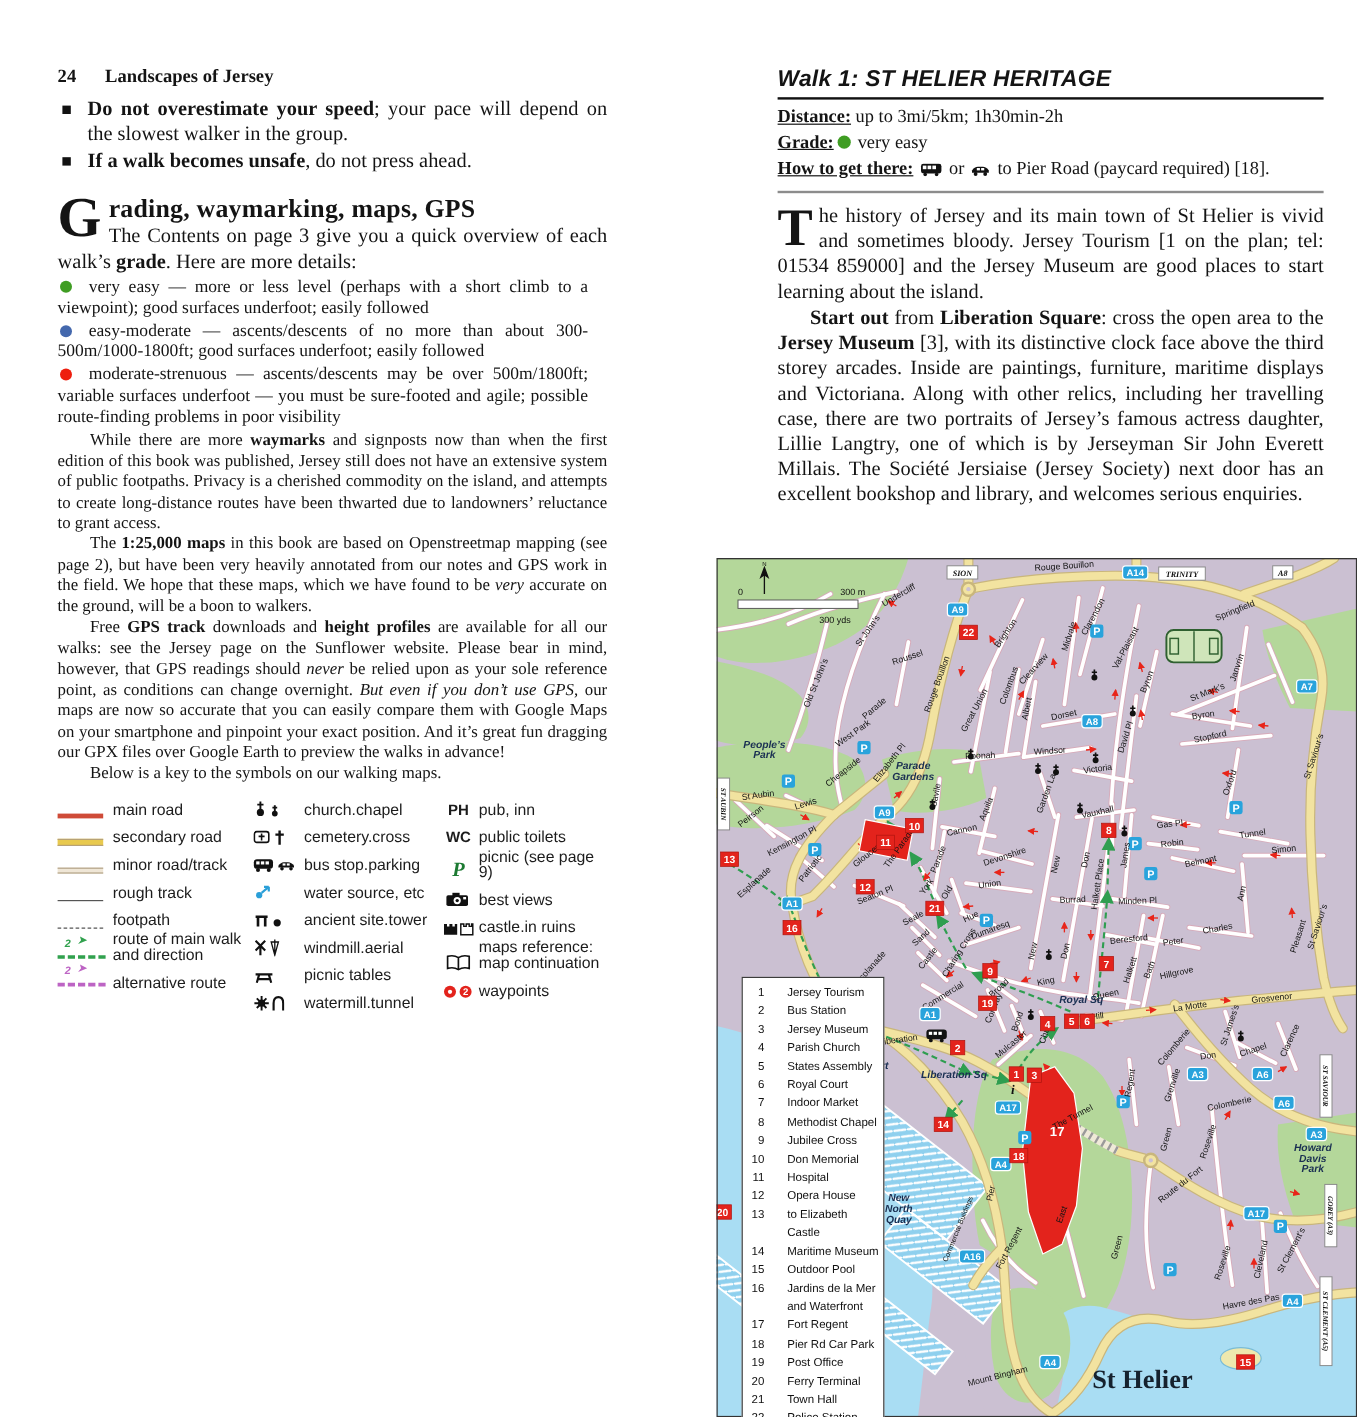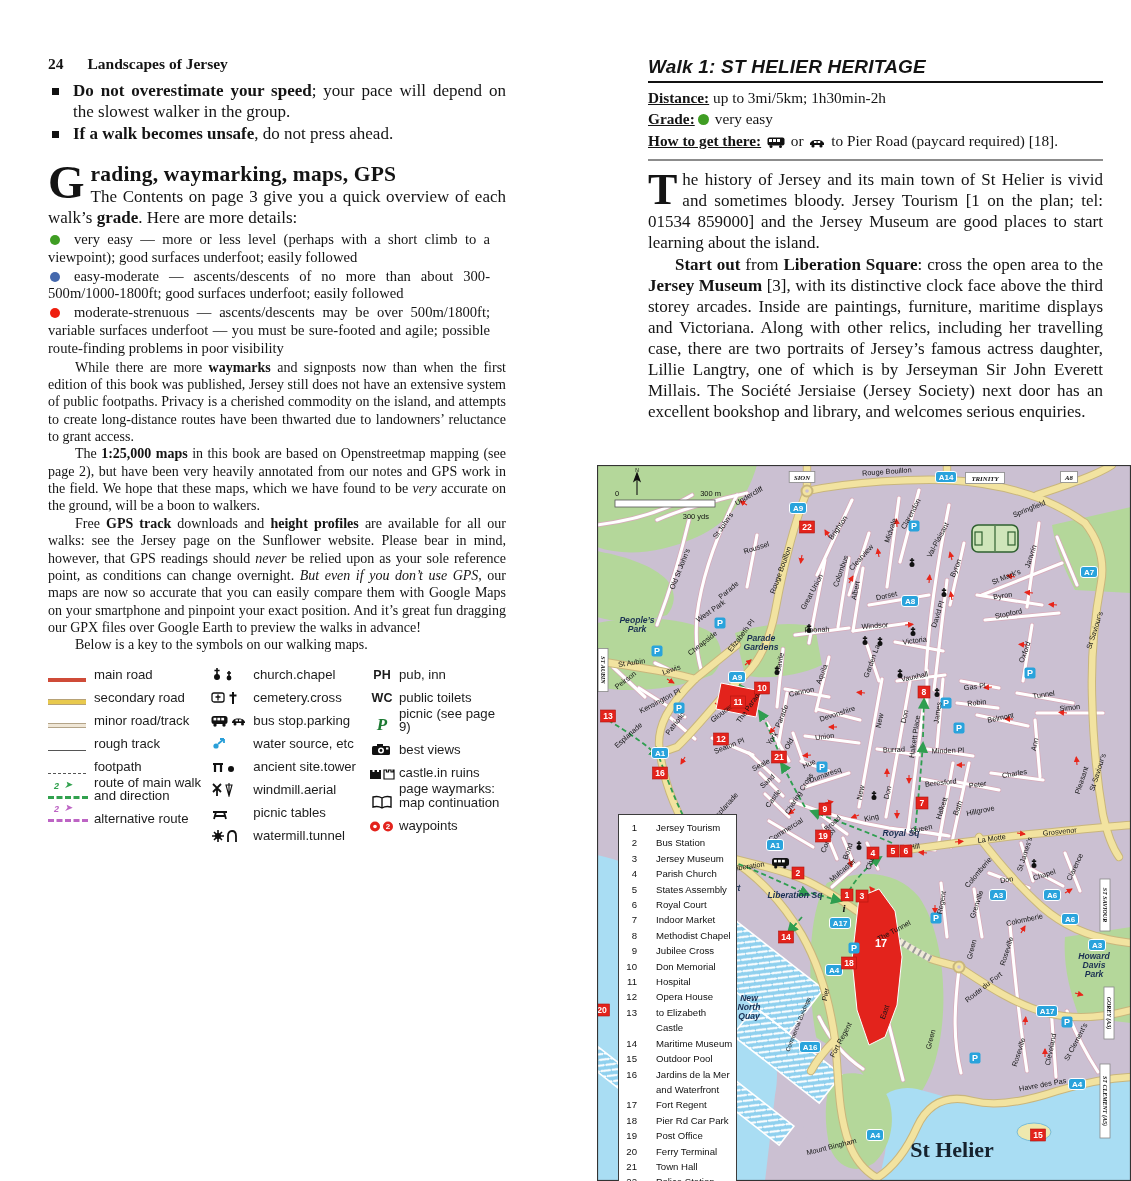--- a/index.html
+++ b/index.html
@@ -278,21 +278,21 @@
               </svg>
             </span>
             <span class="klabel">castle.in ruins</span>
           </div>
           <div class="krow">
             <span class="kic">
               <svg width="22" height="15" viewBox="0 0 22 15">
                 <path d="M11,3 Q7,0.5 2,2 V12 Q7,10.5 11,13 Q15,10.5 20,12 V2 Q15,0.5 11,3 Z M11,3 V13" fill="none" stroke="#111" stroke-width="1.4"></path>
               </svg>
             </span>
-            <span class="klabel">page waymarks: map continuation</span>
+            <span class="klabel">maps reference: map continuation</span>
           </div>
           <div class="krow">
             <span class="kic">
               <svg width="26" height="13" viewBox="0 0 26 13">
                 <circle cx="6" cy="6.5" r="5" fill="#e3231c"></circle>
                 <circle cx="6" cy="6.5" r="1.8" fill="#fff"></circle>
                 <circle cx="19" cy="6.5" r="5" fill="#e3231c"></circle>
                 <text x="19" y="9.4" font-size="8" font-weight="bold" fill="#fff" text-anchor="middle" font-family="Liberation Sans,sans-serif">2</text>
               </svg>
             </span>

